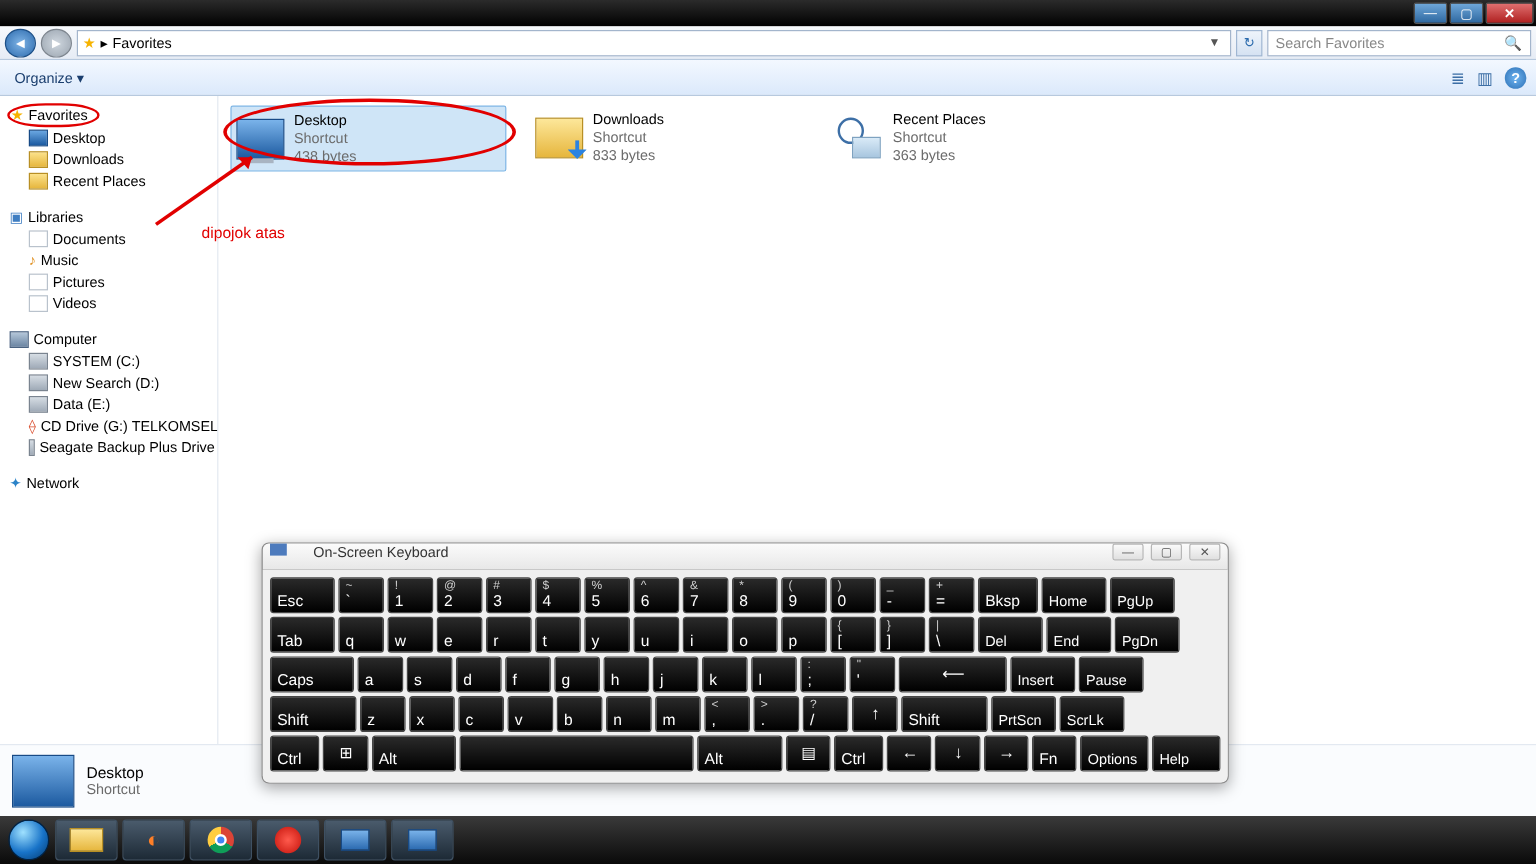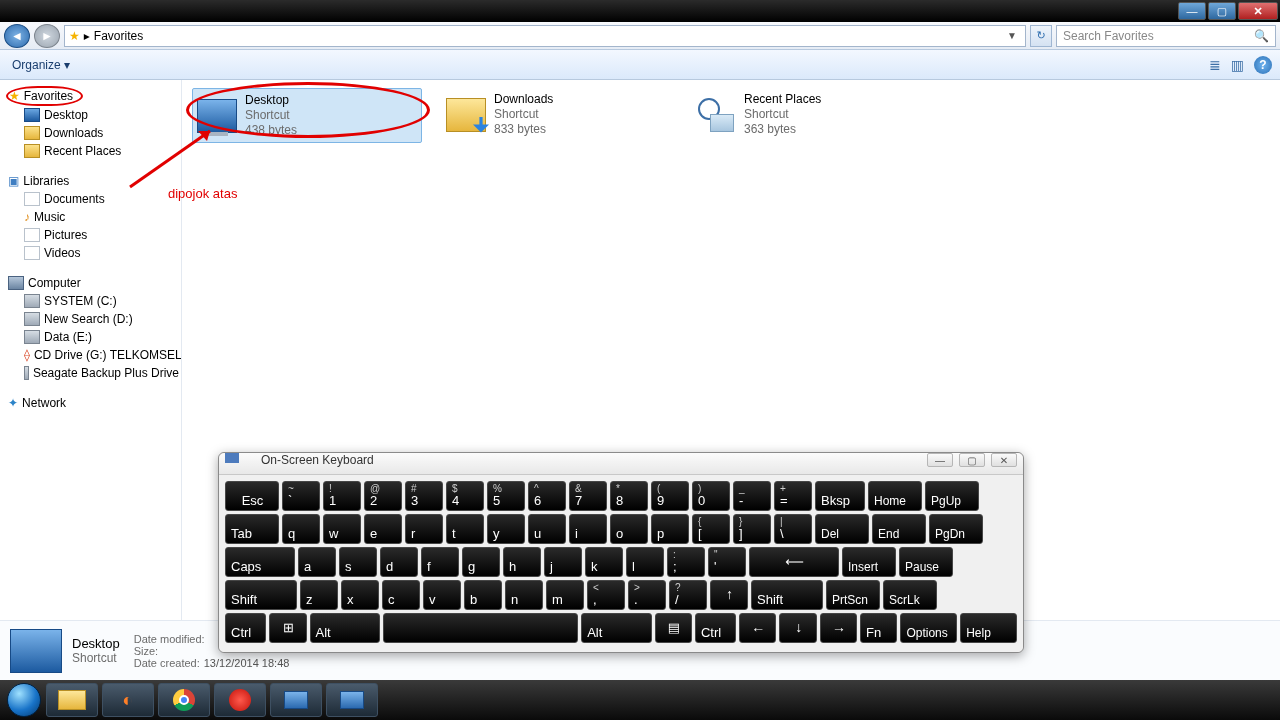--- a/index.html
+++ b/index.html
@@ -82,21 +82,21 @@
   
   .osk { position:absolute; left:218px; top:452px; width:806px; border:1px solid #8a8a8a; border-radius:6px; background:#f3f3f3; box-shadow:0 3px 12px rgba(0,0,0,.35); }
   .osk .osk-title { height:22px; display:flex; padding:0 6px; font-size:12px; color:#333; gap:22px; background:linear-gradient(#fbfbfb,#e8e8e8); border-bottom:1px solid #c8c8c8; border-radius:6px 6px 0 0; }
   .osk .osk-title .kb-ic { width:14px; height:10px; background:#4d7bbd; }
   .osk .osk-wbtns { margin-left:auto; display:flex; gap:6px; }
   .osk .osk-wbtns span { width:26px; height:14px; border:1px solid #b6b6b6; border-radius:2px; background:linear-gradient(#fafafa,#e0e0e0); display:flex; align-items:center; justify-content:center; font-size:10px; color:#555; }
   .osk-body { padding:6px; background:#f0f0f0; border-radius:0 0 6px 6px; }
   .krow { display:flex; gap:3px; margin-bottom:3px; }
   .key { height:30px; background:linear-gradient(#2a2a2a,#000); color:#fff; border:1px solid #464646; border-radius:3px; display:flex; align-items:flex-end; justify-content:flex-start; padding:0 4px 2px 5px; font-size:13px; position:relative; }
   .key .sup { position:absolute; top:1px; left:5px; font-size:10px; color:#cfcfcf; }
-  .kw-s { width:38px; } .kw-m { width:54px;justify-content:center; } .kw-xl { width:90px; } .kw-bs { width:50px; }
+  .kw-s { width:38px; } .kw-m { width:54px; } .kw-xl { width:90px; } .kw-bs { width:50px; }
   .kw-tab { width:54px;text-align:right; } .kw-caps { width:70px; } .kw-shift { width:72px; }
   .kw-ctrl { width:42px; } .kw-alt { width:72px; } .kw-space { width:200px; } .kw-fn { width:38px; }
   .kw-side { width:54px; font-size:12px; }
   .kw-opt { width:58px; font-size:12px; }
   .key.center { justify-content:center; align-items:center; }
   .key.arrow { justify-content:center; align-items:center; font-size:14px; }
 
   
   .taskbar { position:absolute; left:0; right:0; bottom:0; height:40px; background:linear-gradient(#3a3a3a,#0a0a0a); display:flex; align-items:center; padding:0 4px; }
   .start { width:40px; height:40px; display:flex; align-items:center; justify-content:center; }
@@ -274,25 +274,20 @@
     </svg>
 </div>
 <div class="anno-txt">dipojok atas</div>
 
 <div class="details">
   <div class="det-thumb"></div>
   <div class="det-info">
     <div class="nm">Desktop</div>
     <div class="tp">Shortcut</div>
   </div>
-  <div class="det-meta">
-    <div><span class="lab">Date modified:</span></div>
-    <div><span class="lab">Size:</span></div>
-    <div><span class="lab">Date created:</span><span>13/12/2014 18:48</span></div>
-  </div>
 </div>
 
 <div class="osk">
   <div class="osk-title">
     <span class="kb-ic"></span>
     <span>On-Screen Keyboard</span>
     <div class="osk-wbtns">
       <span>—</span>
       <span>▢</span>
       <span>✕</span>

